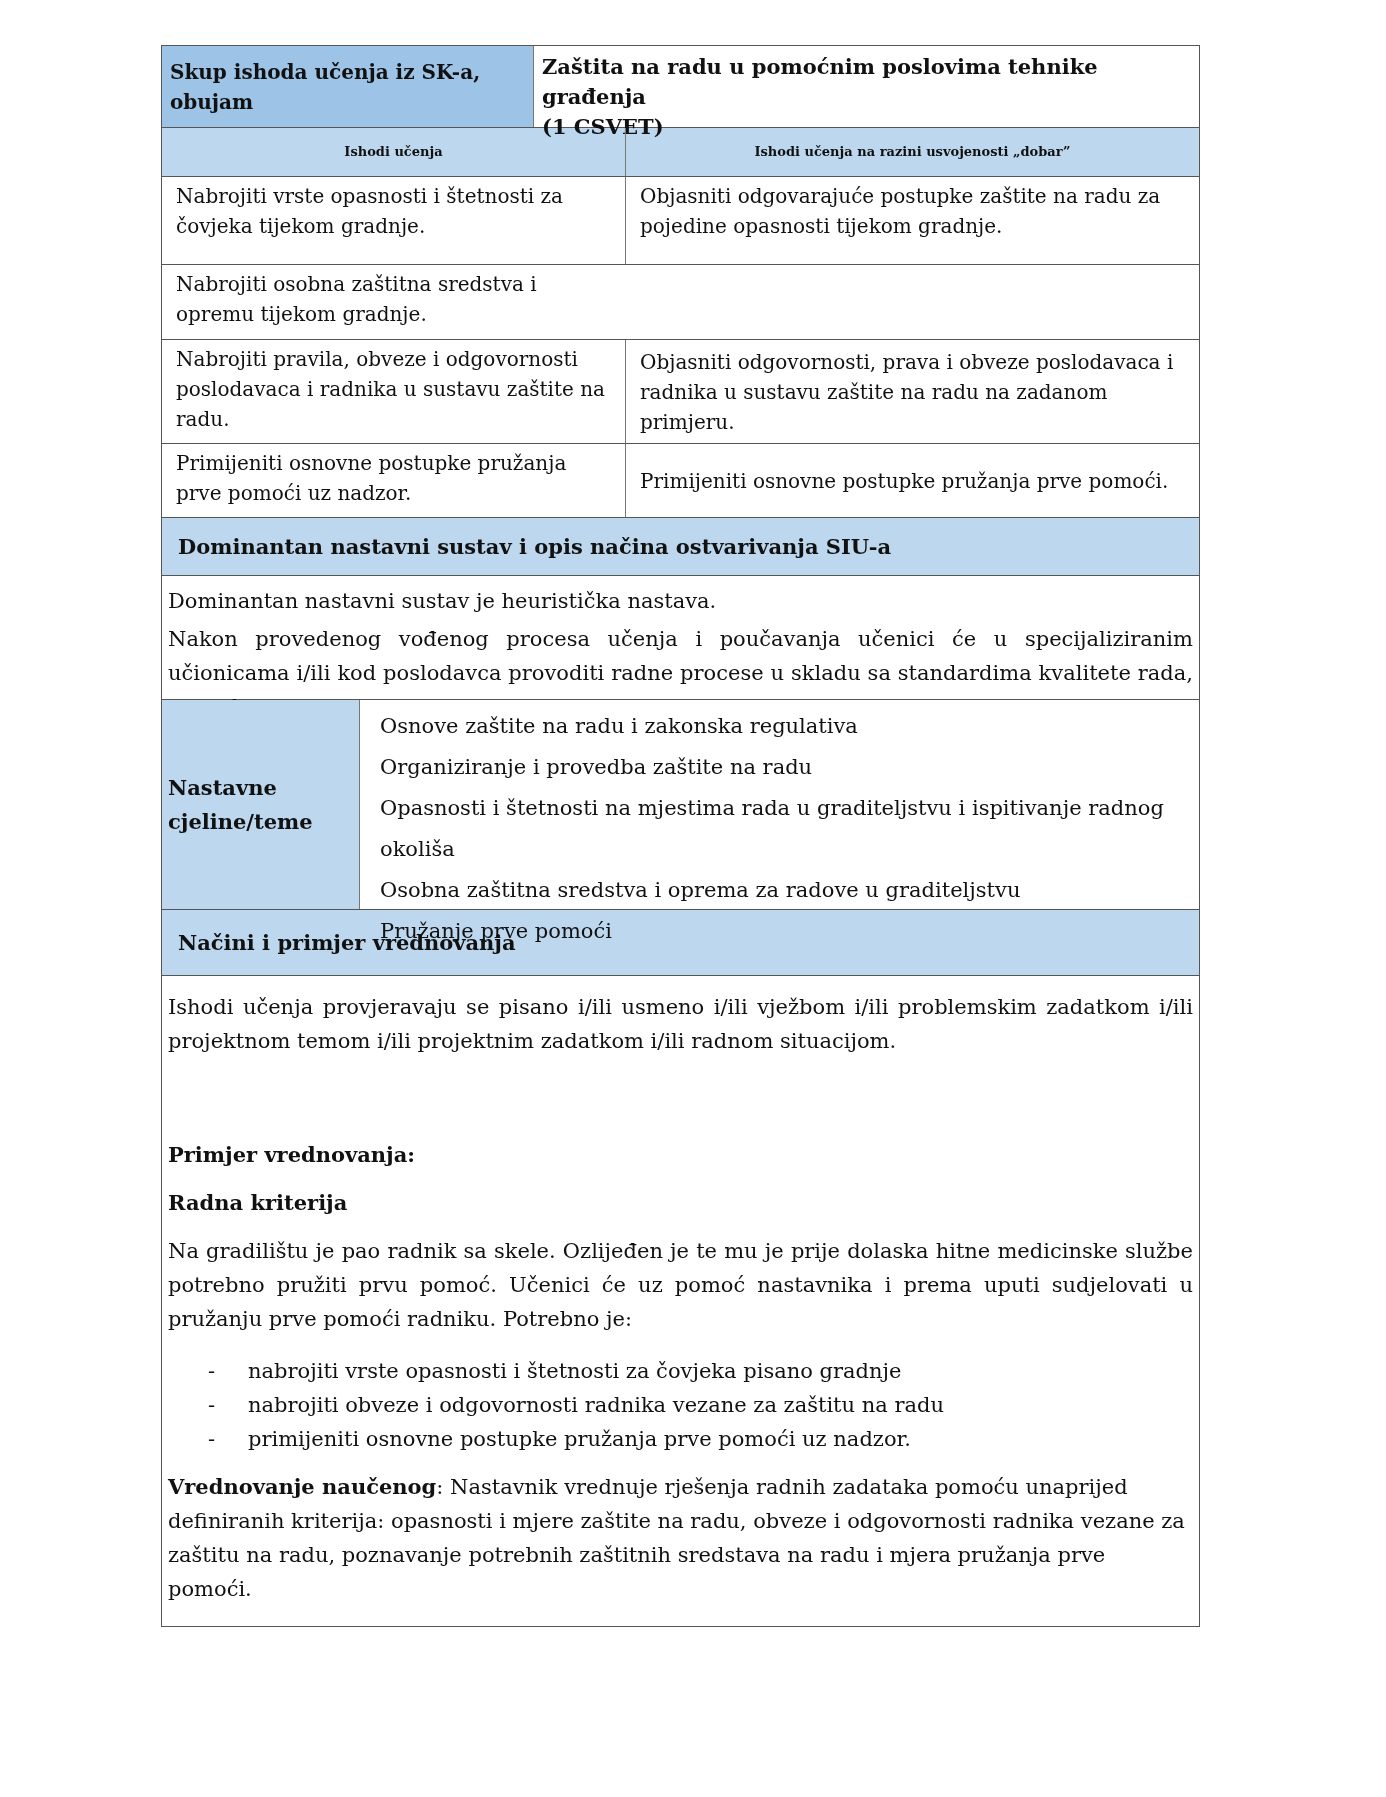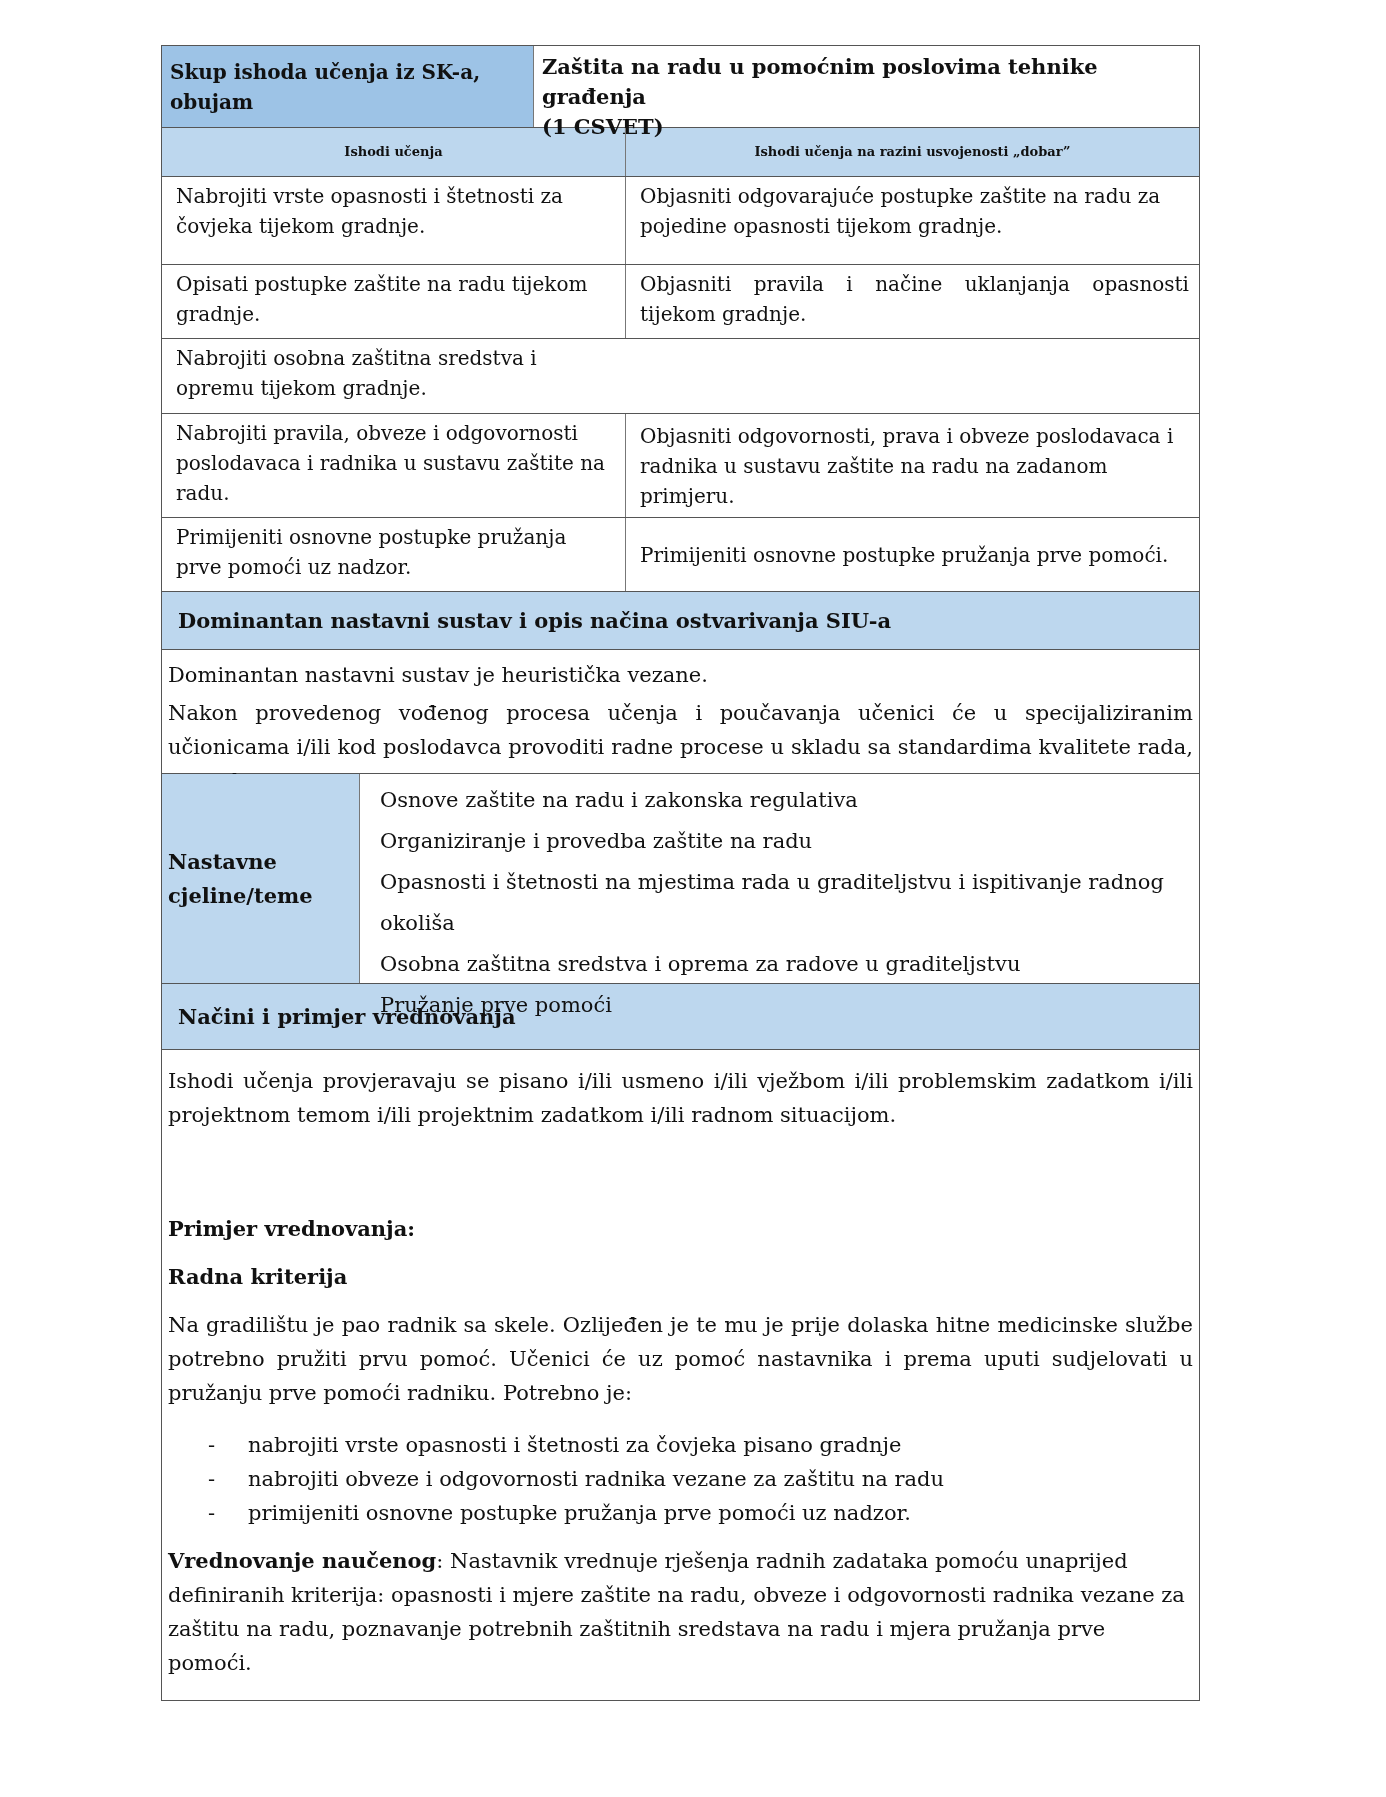--- a/index.html
+++ b/index.html
@@ -52,42 +52,38 @@
 
   <div class="row head-row blue-light">
     <div class="cell col-left bold center vcenter" style="justify-content:center;">Ishodi učenja</div>
     <div class="cell col-right bold center vcenter" style="justify-content:center;">Ishodi učenja na razini usvojenosti „dobar”</div>
   </div>
 
   <div class="row out-row" style="height:88px;">
     <div class="cell col-left">Nabrojiti vrste opasnosti i štetnosti za čovjeka tijekom gradnje.</div>
     <div class="cell col-right">Objasniti odgovarajuće postupke zaštite na radu za pojedine opasnosti tijekom gradnje.</div>
   </div>
-  <div class="row out-row" style="height:74px;">
-    <div class="cell col-left">Opisati postupke zaštite na radu tijekom gradnje.</div>
-    <div class="cell col-right just">Objasniti pravila i načine uklanjanja opasnosti tijekom gradnje.</div>
-  </div>
   <div class="row out-row" style="height:75px;">
     <div class="cell col-left">Nabrojiti osobna zaštitna sredstva i opremu tijekom gradnje.</div>
   </div>
   <div class="row out-row" style="height:104px;">
     <div class="cell col-left">Nabrojiti pravila, obveze i odgovornosti poslodavaca i radnika u sustavu zaštite na radu.</div>
     <div class="cell col-right vcenter">Objasniti odgovornosti, prava i obveze poslodavaca i radnika u sustavu zaštite na radu na zadanom primjeru.</div>
   </div>
   <div class="row out-row" style="height:74px;">
     <div class="cell col-left">Primijeniti osnovne postupke pružanja prve pomoći uz nadzor.</div>
     <div class="cell col-right vcenter">Primijeniti osnovne postupke pružanja prve pomoći.</div>
   </div>
 
   <div class="row blue-light">
     <div class="section-head">Dominantan nastavni sustav i opis načina ostvarivanja SIU-a</div>
   </div>
   <div class="row" style="height:124px;">
     <div class="section-body just">
-      <p>Dominantan nastavni sustav je heuristička vezane.</p>
+      <p>Dominantan nastavni sustav je heuristička nastava.</p>
       <p>Nakon provedenog vođenog procesa učenja i poučavanja učenici će u specijaliziranim učionicama i/ili kod poslodavca provoditi radne procese u skladu sa standardima kvalitete rada, uz nadzor.</p>
     </div>
   </div>
 
   <div class="row" style="height:210px;">
     <div class="teme-left blue-light">Nastavne cjeline/teme</div>
     <div class="teme-right" style="border-left:1.5px solid #777;">
       <div>Osnove zaštite na radu i zakonska regulativa</div>
       <div>Organiziranje i provedba zaštite na radu</div>
       <div>Opasnosti i štetnosti na mjestima rada u graditeljstvu i ispitivanje radnog okoliša</div>

